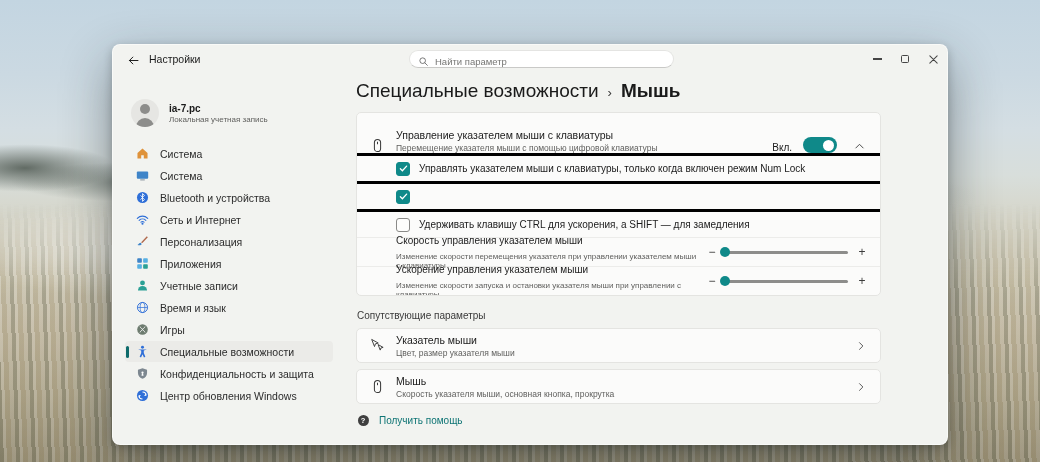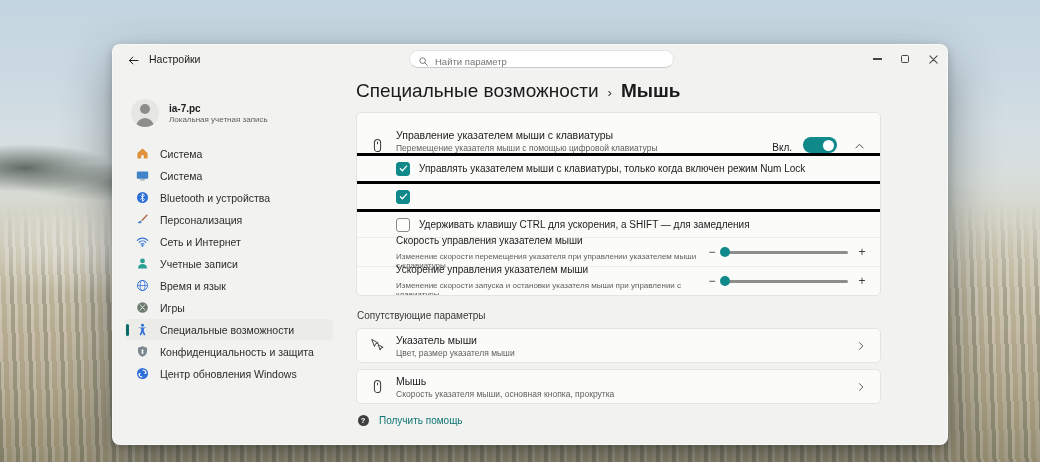--- a/index.html
+++ b/index.html
@@ -224,37 +224,48 @@
                 <circle cx="8" cy="8" r="6.8" fill="#2f6fd8"></circle>
                 <path d="M5.6 5.3l4.8 5.4L8 12.8V3.2l2.4 2.1-4.8 5.4" stroke="#fff" stroke-width="1" fill="none"></path>
               </svg>
             </span>
           <span class="nlabel">Bluetooth и устройства</span>
         </div>
 
         <div class="nav-item">
           <span class="nicon">
               <svg viewBox="0 0 16 16">
+                <path d="M1.6 6.6a9 9 0 0112.8 0M3.9 9a6 6 0 018.2 0M6.1 11.3a3 3 0 013.8 0" stroke="#2f6fd8" stroke-width="1.4" fill="none" stroke-linecap="round"></path>
+                <circle cx="8" cy="13.2" r="1.3" fill="#2f6fd8"></circle>
+              </svg>
+            </span>
+          <span class="nlabel">Сеть и Интернет</span>
+        </div>
+
+        <div class="nav-item">
+          <span class="nicon">
+              <svg viewBox="0 0 16 16">
                 <path d="M13.3 1.4l1.3 1.3-6.7 7.2-1.8-.8z" fill="#b06a4e"></path>
                 <path d="M5.6 9.4c-1.6 0-2 1.7-3.8 2.8 2.1 1 4.8.5 5.3-1.2z" fill="#3f84c8"></path>
               </svg>
             </span>
           <span class="nlabel">Персонализация</span>
         </div>
 
         <div class="nav-item">
           <span class="nicon">
               <svg viewBox="0 0 16 16">
-                <path d="M1.6 6.6a9 9 0 0112.8 0M3.9 9a6 6 0 018.2 0M6.1 11.3a3 3 0 013.8 0" stroke="#2f6fd8" stroke-width="1.4" fill="none" stroke-linecap="round"></path>
-                <circle cx="8" cy="13.2" r="1.3" fill="#2f6fd8"></circle>
-              </svg>
-            </span>
-          <span class="nlabel">Сеть и Интернет</span>
-        </div>
-
+                <rect x="1.5" y="1.5" width="5.7" height="5.7" rx="1" fill="#3f84c8"></rect>
+                <rect x="8.8" y="1.5" width="5.7" height="5.7" rx="1" fill="#57b0e3"></rect>
+                <rect x="1.5" y="8.8" width="5.7" height="5.7" rx="1" fill="#57b0e3"></rect>
+                <rect x="8.8" y="8.8" width="5.7" height="5.7" rx="1" fill="#2aa095"></rect>
+              </svg>
+            </span>
+          <span class="nlabel">Приложения</span>
+        </div>
 
         <div class="nav-item">
           <span class="nicon">
               <svg viewBox="0 0 16 16">
                 <circle cx="8" cy="4.8" r="3" fill="#2aa095"></circle>
                 <path d="M2.4 14.2a5.6 5.6 0 0111.2 0z" fill="#2aa095"></path>
               </svg>
             </span>
           <span class="nlabel">Учетные записи</span>
         </div>

